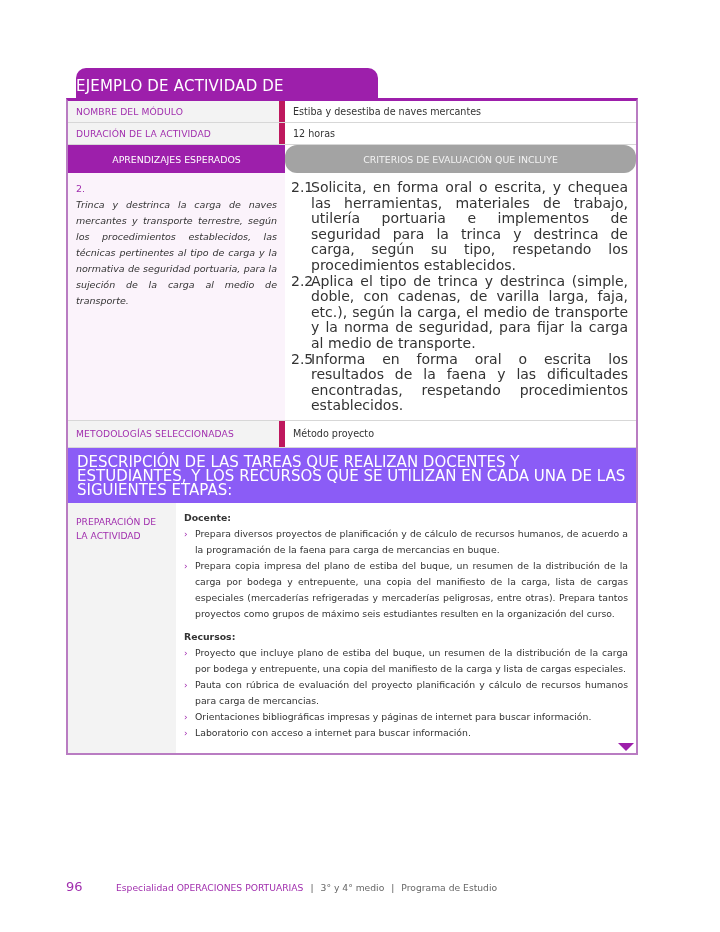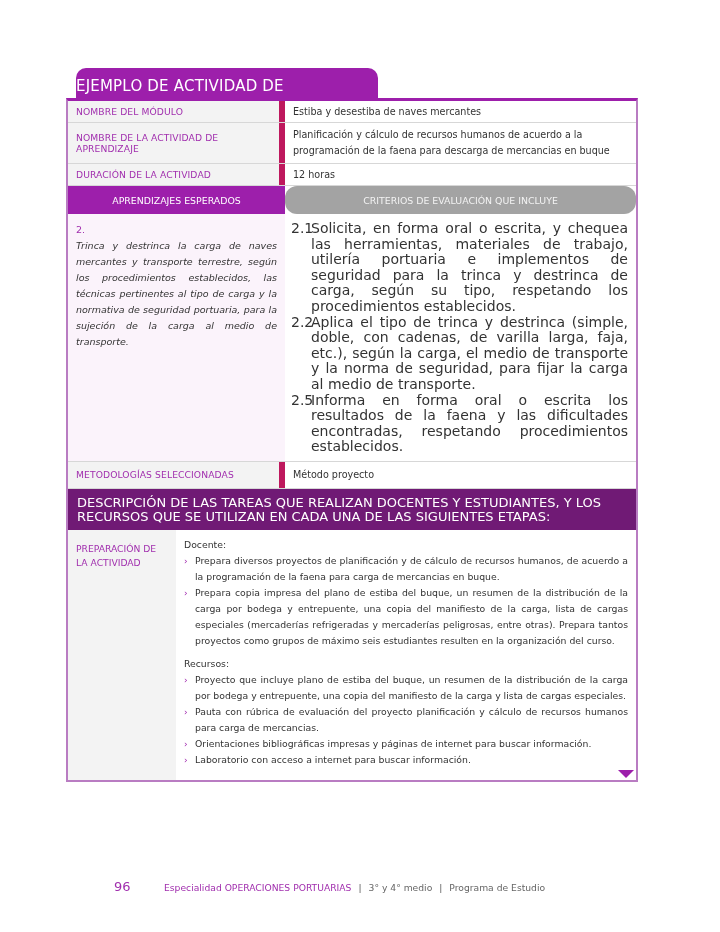--- a/index.html
+++ b/index.html
@@ -33,52 +33,48 @@
   .hdr .h2 { flex: 1; background: #a3a3a3; color: #f3f3f3; font-size: 9.4px; display:flex; align-items:center; justify-content:center;border-radius:12px; }
   .learn { display: flex; background: #fbf3fb; border-bottom: 1px solid #d7d7d7; }
   .learn .left { width: 217px; box-sizing: border-box; padding: 8px 8px 6px 8px; font-size: 9.5px; line-height: 16px; color: #333; }
   .learn .left .num { color: #a12fae; }
   .learn .right { flex: 1; background: #ffffff; padding: 7px 8px 6px 6px; font-size: 14px; line-height: 15.6px; color: #333; }
   .crit { display: flex; text-align: justify; }
   .crit .cn { width: 20px; flex: none; }
   .crit .ct { flex: 1; }
   .r4 { height: 26px; }
   .desc {
-    background: #701a75; color: #fff; font-size: 13px; line-height: 14px; padding: 7px 9px 6px 9px;
+    background: #8b5cf6; color: #fff; font-size: 15px; line-height: 14px; padding: 7px 9px 6px 9px;
   }
   .prep { display: flex; background: #fbf3fb; }
   .prep .pl { width: 108px; box-sizing: border-box; padding: 12px 8px; background: #f3f3f3; color: #a12fae; font-size: 9.2px; line-height: 14px; }
   .prep .pr { flex: 1; background: #fff; padding: 7px 8px 12px 8px; font-size: 9.3px; line-height: 16px; color: #333; position: relative; }
-  .sect { font-weight: normal; color: #333; }
+  .sect { font-weight: bold; color: #333; }
   .item { display: flex; text-align: justify; }
   .bul { width: 11px; flex: none; color: #9d1fab; font-size: 9px; }
   .itx { flex: 1; }
   .tri {
     position: absolute; right: 2px; bottom: 2px; width: 0; height: 0;
     border-left: 8px solid transparent; border-right: 8px solid transparent; border-top: 8px solid #9d1fab;
   }
-  .footer { position: absolute; left: 66px; top: 879px; font-size: 9.2px; color: #666; display: flex; align-items: baseline; margin-left: 48px; }
+  .footer { position: absolute; left: 66px; top: 879px; font-size: 9.2px; color: #666; display: flex; align-items: baseline; }
   .pnum { color: #a12fae; font-size: 13px; width: 50px; }
   .fspec { color: #a12fae; }
   .sep { margin: 0 7px; color: #555; }
 </style>
 </head>
 <body>
 
 <div class="page">
   <div class="tab">EJEMPLO DE ACTIVIDAD DE APRENDIZAJE</div>
 
   <div class="box">
     <div class="row r1">
       <div class="lbl">NOMBRE DEL MÓDULO</div>
       <div class="val">Estiba y desestiba de naves mercantes</div>
-    </div>
-    <div class="row r2">
-      <div class="lbl">NOMBRE DE LA ACTIVIDAD DE APRENDIZAJE</div>
-      <div class="val">Planificación y cálculo de recursos humanos de acuerdo a la programación de la faena para descarga de mercancias en buque</div>
     </div>
     <div class="row r3">
       <div class="lbl">DURACIÓN DE LA ACTIVIDAD</div>
       <div class="val">12 horas</div>
     </div>
 
     <div class="hdr">
       <div class="h1">APRENDIZAJES ESPERADOS</div>
       <div class="h2">CRITERIOS DE EVALUACIÓN QUE INCLUYE</div>
     </div>

